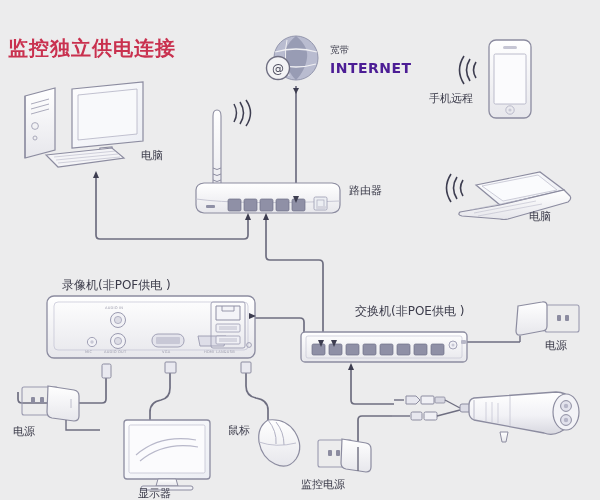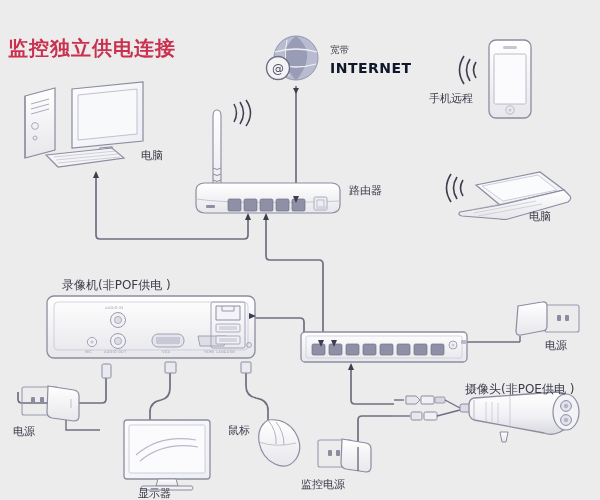--- a/index.html
+++ b/index.html
@@ -25,21 +25,21 @@
     font-size:20px;
     font-weight:bold;
     white-space:nowrap;
     letter-spacing:1px;
     font-family:"DejaVu Sans","Liberation Sans",sans-serif;
   }
   .inet-sub{
     position:absolute;color:#3c3c4b;font-size:9.5px;white-space:nowrap;
   }
   .inet-main{
-    position:absolute;color:#0f172a;font-size:14px;font-weight:bold;
+    position:absolute;color:#4c1d95;font-size:14px;font-weight:bold;
     white-space:nowrap;letter-spacing:.5px;
   }
   .port-lbl{
     position:absolute;color:#9b9bac;font-size:3.6px;white-space:nowrap;
     letter-spacing:.2px;
   }
 </style>
 </head>
 <body>
 
@@ -330,21 +330,21 @@
 
   <div class="inet-sub" style="left:330px;top:44px;font-family:Liberation Mono, monospace;">宽带</div>
   <div class="inet-main" style="left:330px;top:60px;">INTERNET</div>
 
   <div class="lbl" style="left:141px;top:148px;">电脑</div>
   <div class="lbl" style="left:349px;top:183px;">路由器</div>
   <div class="lbl" style="left:429px;top:91px;text-align:center;">手机远程</div>
   <div class="lbl" style="left:529px;top:209px;">电脑</div>
 
   <div class="lbl" style="left:62px;top:277px;font-size:12px;">录像机(非POF供电 )</div>
-  <div class="lbl" style="left:465px;top:381px;font-size:12px;">摄像头(非POE供电 )</div>
+  <div class="lbl" style="left:355px;top:303px;font-size:12px;">交换机(非POE供电 )</div>
 
   <div class="lbl" style="left:13px;top:424px;">电源</div>
   <div class="lbl" style="left:545px;top:338px;">电源</div>
   <div class="lbl" style="left:301px;top:477px;">监控电源</div>
 
   <div class="lbl" style="left:138px;top:486px;">显示器</div>
   <div class="lbl" style="left:228px;top:423px;">鼠标</div>
 
   <div class="port-lbl" style="left:105px;top:306px;">AUDIO IN</div>
   <div class="port-lbl" style="left:85px;top:350px;">MIC</div>

